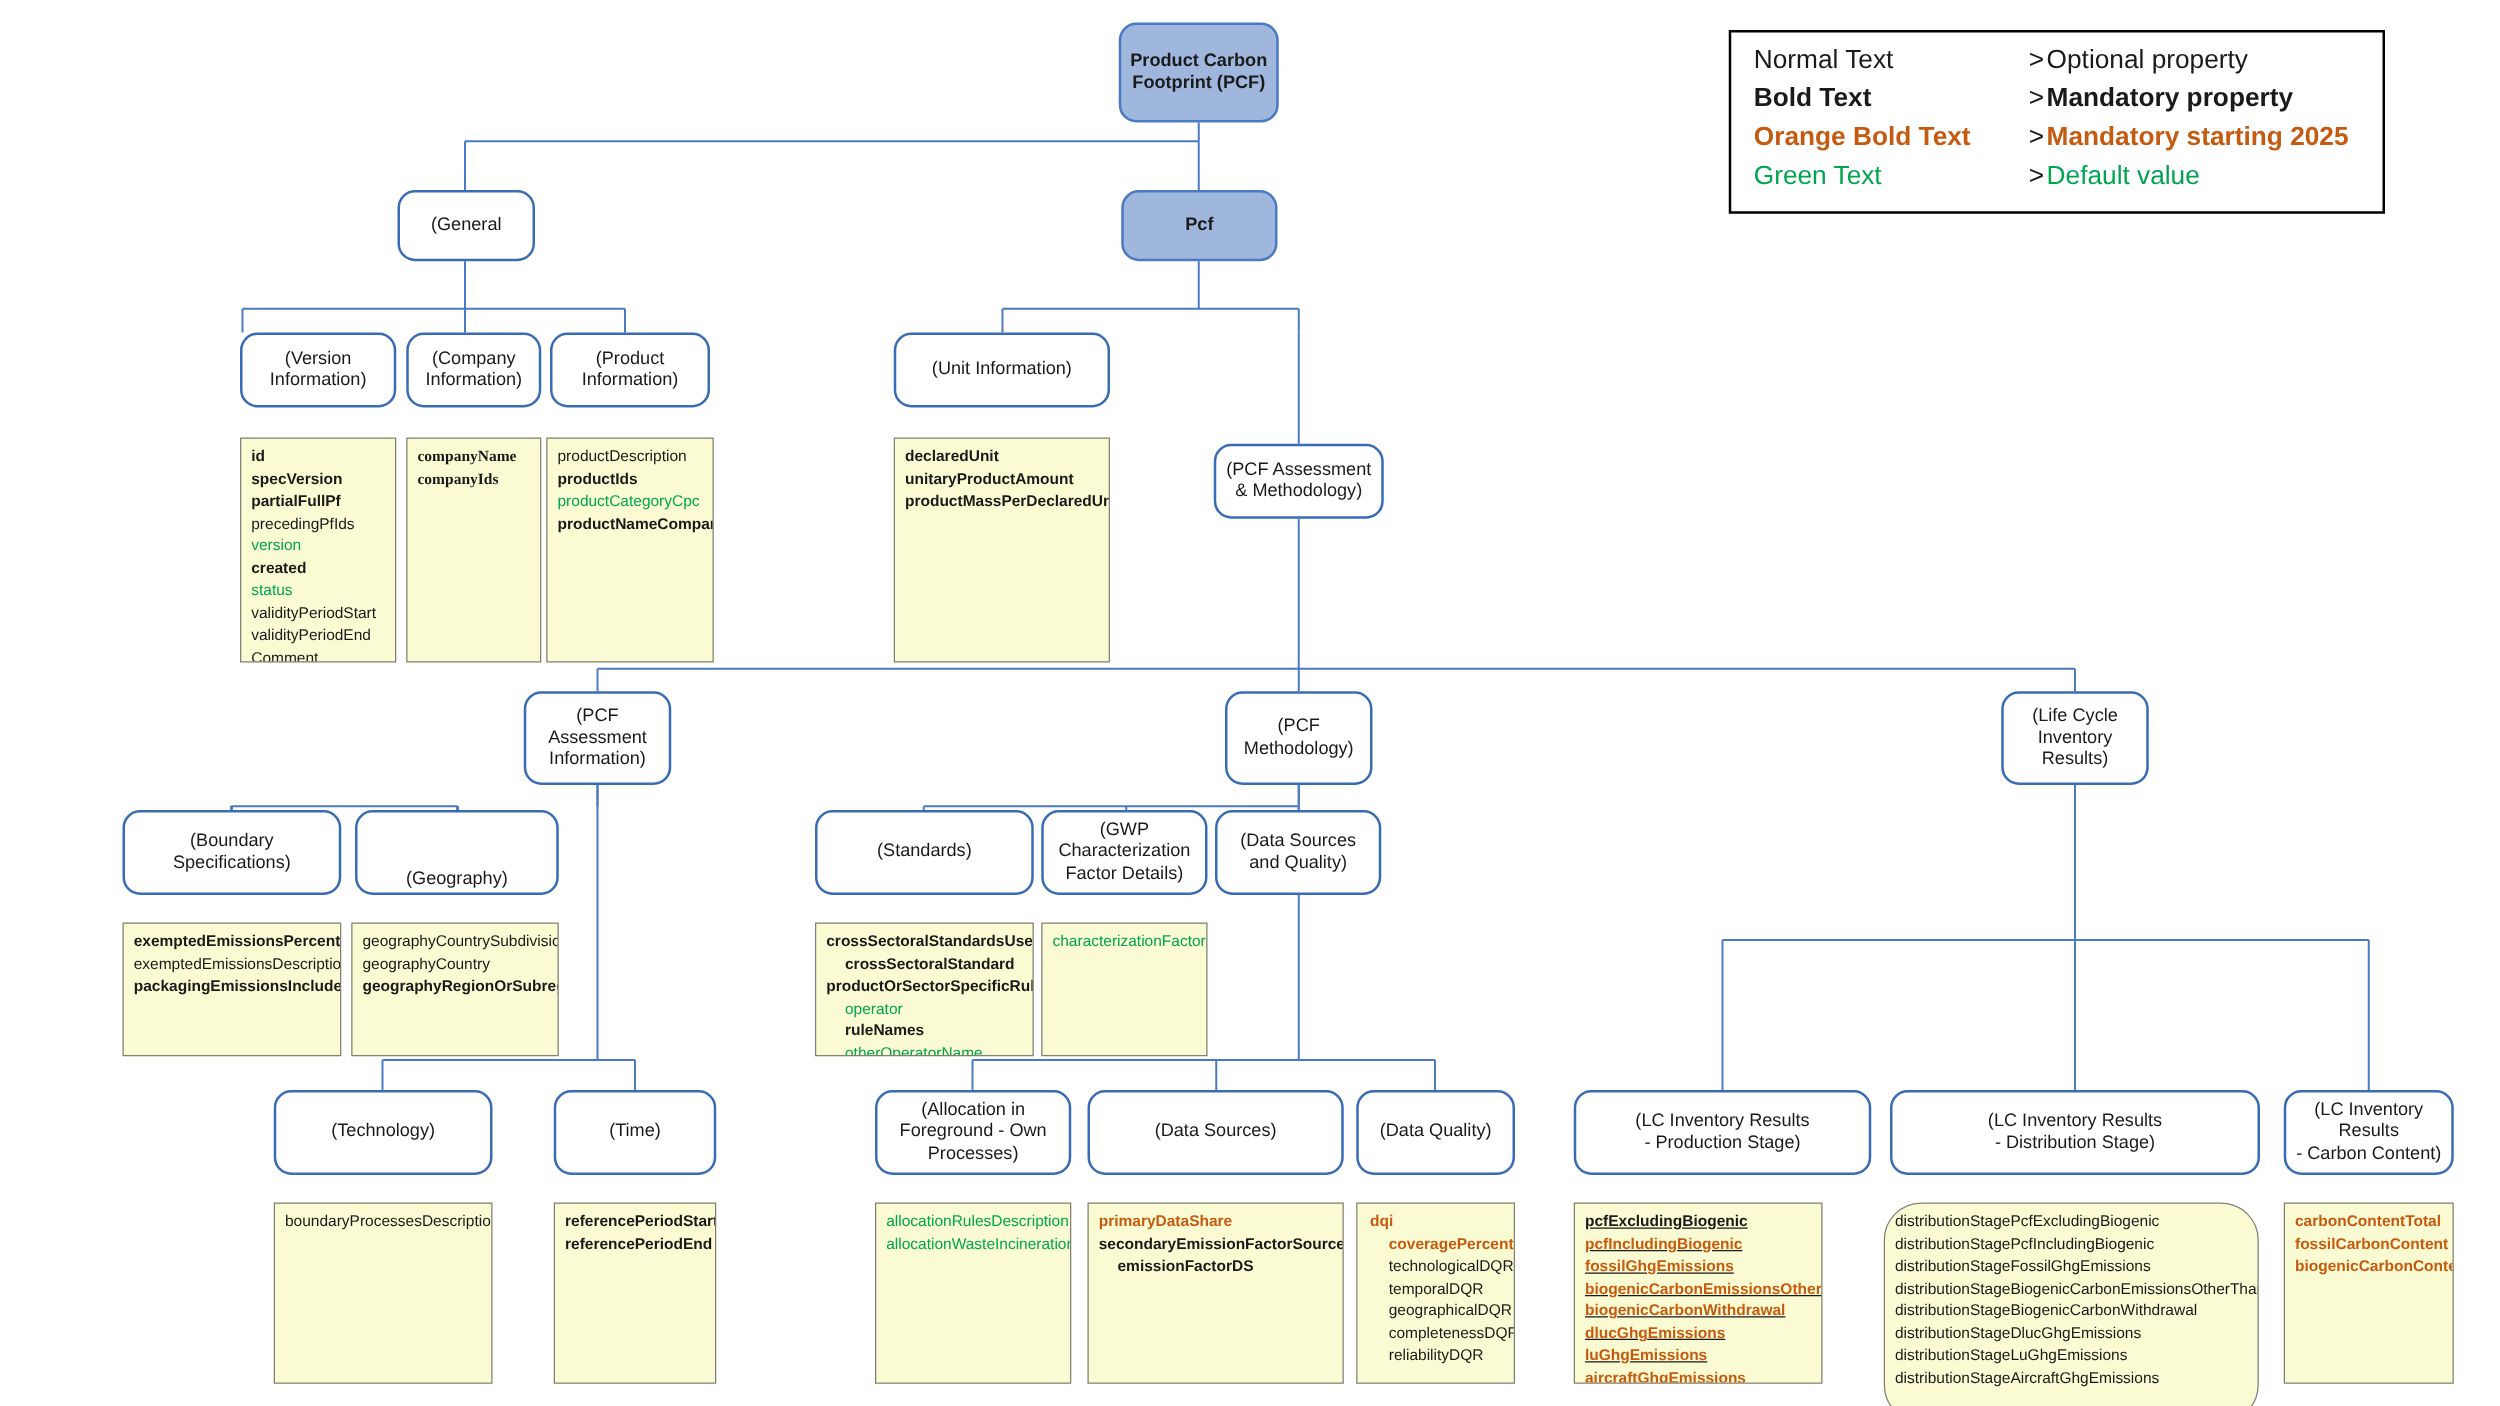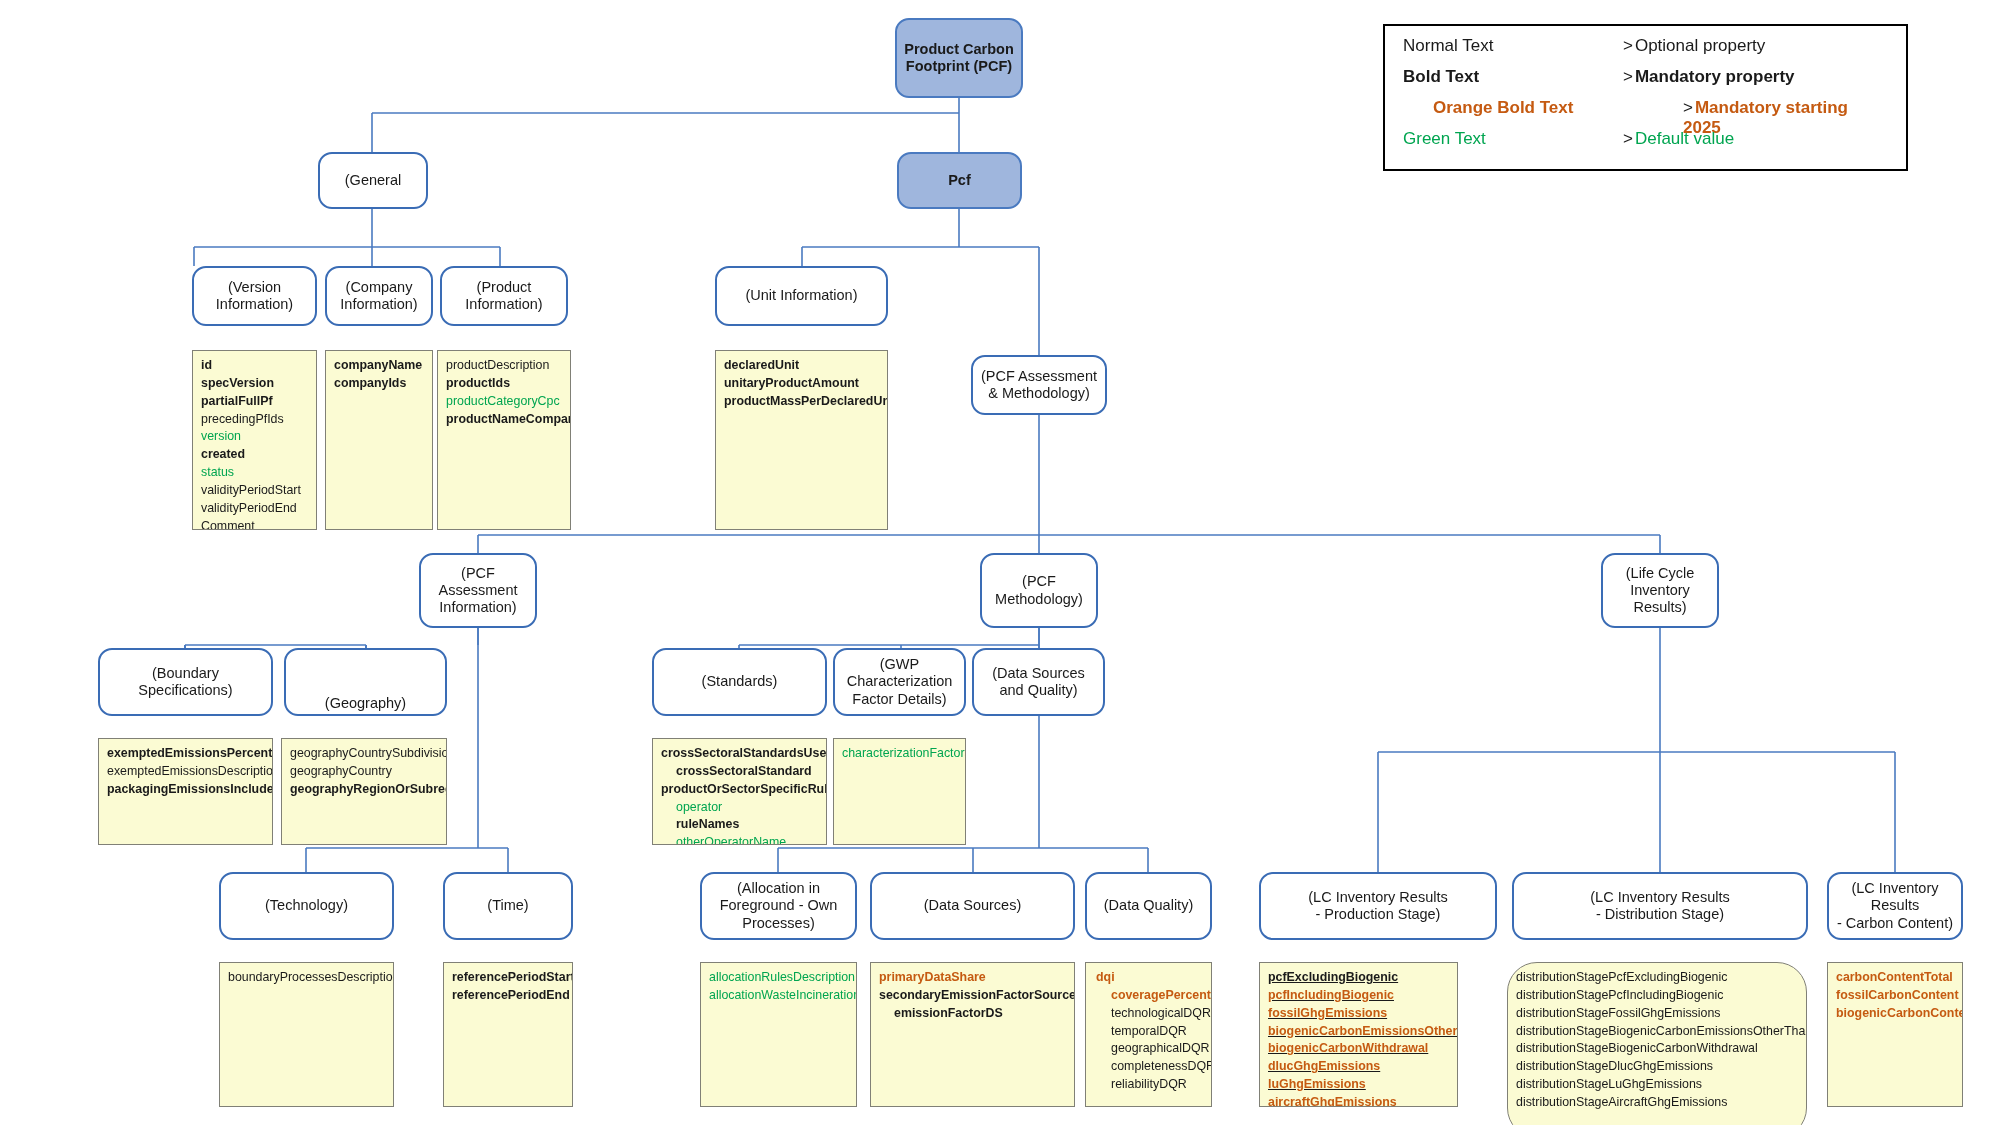--- a/index.html
+++ b/index.html
@@ -88,27 +88,27 @@
     box-sizing: border-box;
     border: 2.5px solid #000000;
     background: #ffffff;
     padding: 10px 16px 8px 18px;
     z-index: 5;
   }
   #legend .row {
     display: flex;
     align-items: baseline;
     height: 31px;
-    font-size: 17px;
+    font-size: 21px;
   }
   #legend .lcol { width: 220px; flex: 0 0 220px; }
   #legend .rcol { flex: 1 1 auto; }
   .lg-normal { font-weight: normal; color: #1a1a1a; }
   .lg-bold   { font-weight: bold;   color: #1a1a1a; }
-  .lg-orange { font-weight: bold;   color: #c55a11; margin-left: 30px; }
+  .lg-orange { font-weight: bold;   color: #c55a11; }
   .lg-green  { font-weight: normal; color: #00a550; }
   .gt { color: #1a1a1a; font-weight: normal; margin-right: 2px; }
 </style>
 </head>
 <body>
 
 <div id="canvas">
 
   <svg id="wires" viewBox="0 0 2000 1125">
     <g fill="none" stroke="#4a7ac0" stroke-width="1.6">
@@ -336,21 +336,21 @@
       <div class="p man">partialFullPf</div>
       <div class="p opt">precedingPfIds</div>
       <div class="p def">version</div>
       <div class="p man">created</div>
       <div class="p def">status</div>
       <div class="p opt">validityPeriodStart</div>
       <div class="p opt">validityPeriodEnd</div>
       <div class="p opt">Comment</div>
     </div>
 
-  <div class="props" style="left:325px;top:350px;width:108px;height:180px;">
+  <div class="props" style="left:325px;top:350px;width:108px;height:180px;font-family:Liberation Serif, serif;">
       <div class="p man">companyName</div>
       <div class="p man">companyIds</div>
     </div>
 
   <div class="props" style="left:437px;top:350px;width:134px;height:180px;">
       <div class="p opt">productDescription</div>
       <div class="p man">productIds</div>
       <div class="p def">productCategoryCpc</div>
       <div class="p man">productNameCompany</div>
     </div>

